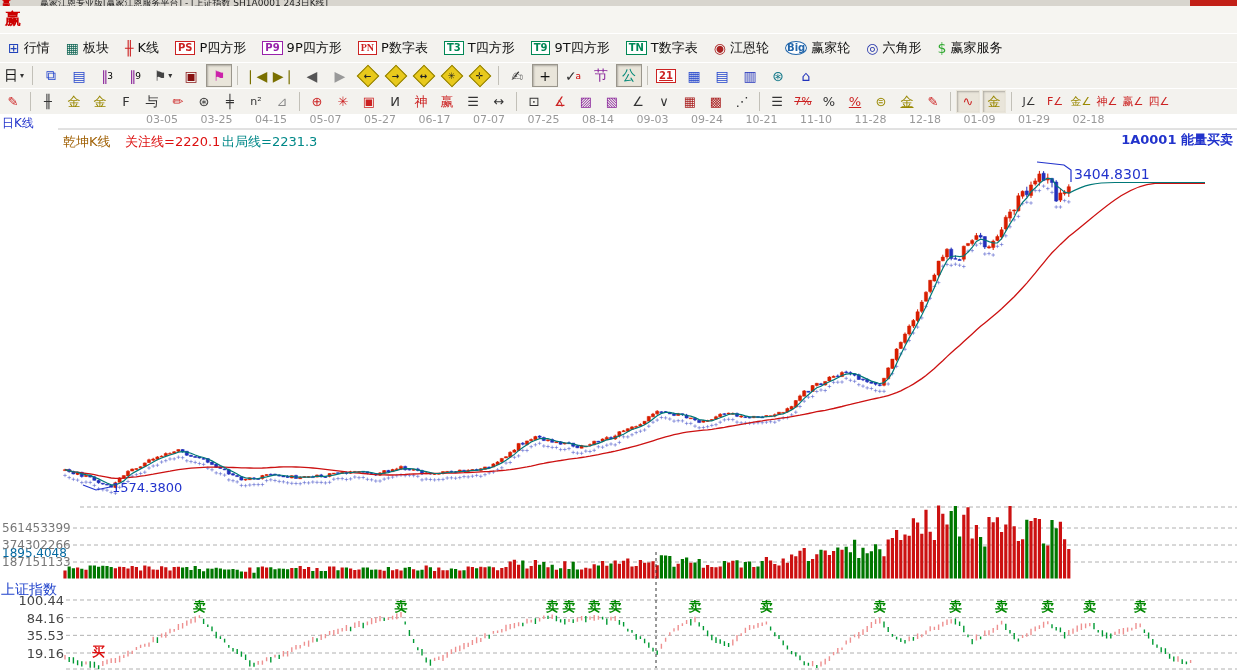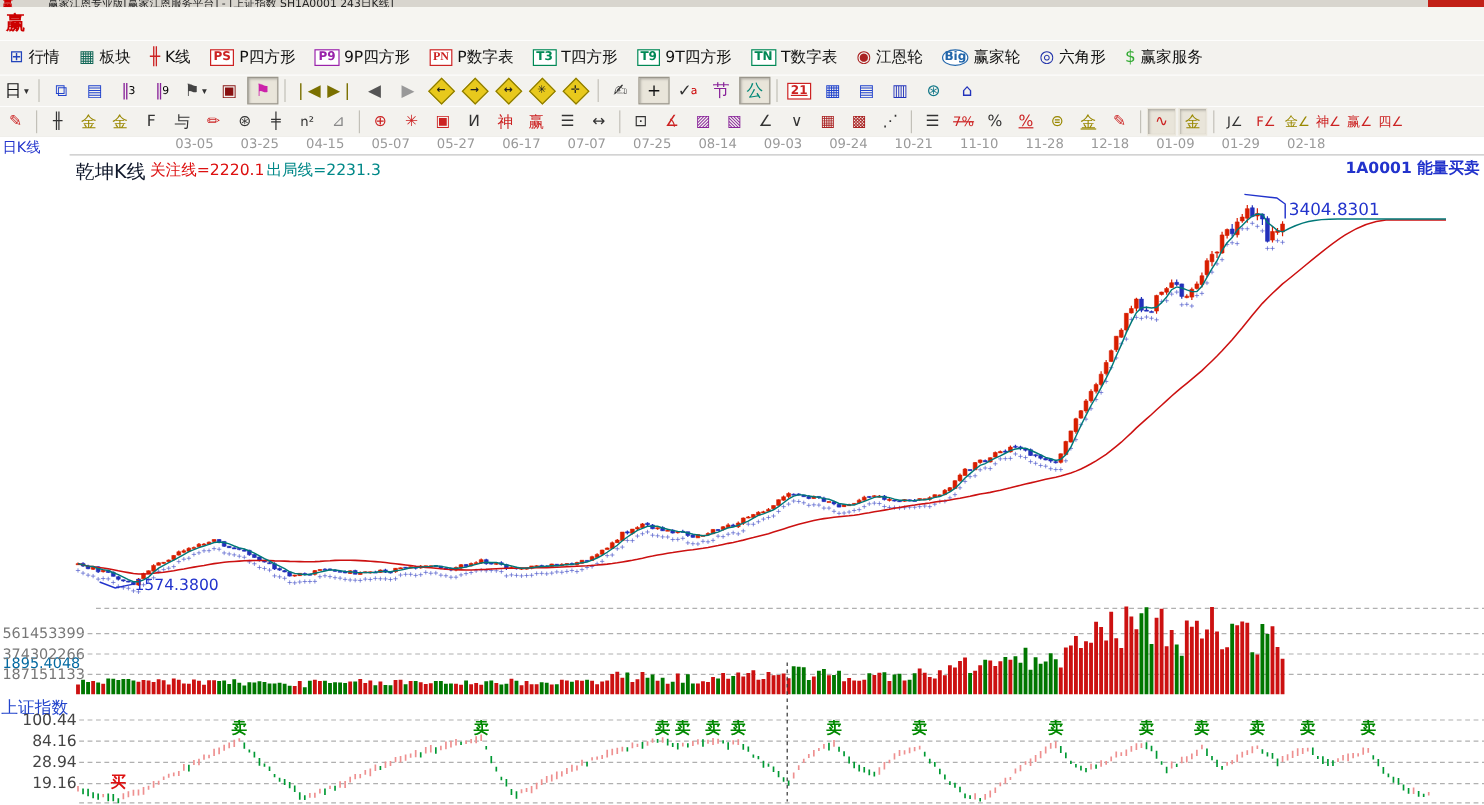--- a/index.html
+++ b/index.html
@@ -351,34 +351,34 @@
       <div class="tb3-btn">
         <span style="color: rgb(204, 34, 34); font-size: 11px;">赢∠</span>
       </div>
       <div class="tb3-btn">
         <span style="color: rgb(204, 34, 34); font-size: 11px;">四∠</span>
       </div>
     </div>
 
   <div id="chart">
     <div class="olabel" style="left:2px;top:1px;font-size:12px;color:#2233cc;">日K线</div>
-    <div class="olabel" style="left:63px;top:19px;font-size:16px;color:#0f172a;">乾坤K线</div>
+    <div class="olabel" style="left:63px;top:19px;font-size:13px;color:#a16207;">乾坤K线</div>
     <div class="olabel" style="left:125px;top:19px;font-size:13px;color:#dd1111;">关注线=2220.1</div>
     <div class="olabel" style="left:222px;top:19px;font-size:13px;color:#008888;">出局线=2231.3</div>
     <div class="olabel" style="right:4px;top:17px;font-size:13px;font-weight:bold;color:#2233cc;">1A0001 能量买卖</div>
 
     <div class="olabel" style="left:2px;top:385px;font-size:12px;color:#0369a1;margin-top:47px;">1895.4048</div>
     <div class="olabel" style="left:2px;top:407px;font-size:12px;color:#777;">561453399</div>
     <div class="olabel" style="left:2px;top:424px;font-size:12px;color:#777;">374302266</div>
     <div class="olabel" style="left:2px;top:441px;font-size:12px;color:#777;">187151133</div>
 
     <div class="olabel" style="left:1px;top:467px;font-size:14px;color:#2244cc;">上证指数</div>
     <div class="olabel" style="left:0;top:479px;width:64px;text-align:right;font-size:13px;color:#444;">100.44</div>
     <div class="olabel" style="left:0;top:497px;width:64px;text-align:right;font-size:13px;color:#444;">84.16</div>
-    <div class="olabel" style="left:0;top:514px;width:64px;text-align:right;font-size:13px;color:#444;">28.94</div>
+    <div class="olabel" style="left:0;top:514px;width:64px;text-align:right;font-size:13px;color:#444;">35.53</div>
     <div class="olabel" style="left:0;top:532px;width:64px;text-align:right;font-size:13px;color:#444;">19.16</div>
   <svg width="1237" height="557" viewBox="0 114 1237 557">
         <line x1="58" y1="129" x2="1237" y2="129" stroke="#c4c4c4" stroke-width="1"></line>
         <text x="162" y="123" text-anchor="middle" font-size="11" fill="#999999">03-05</text>
         <text x="216.5" y="123" text-anchor="middle" font-size="11" fill="#999999">03-25</text>
         <text x="271" y="123" text-anchor="middle" font-size="11" fill="#999999">04-15</text>
         <text x="325.5" y="123" text-anchor="middle" font-size="11" fill="#999999">05-07</text>
         <text x="380" y="123" text-anchor="middle" font-size="11" fill="#999999">05-27</text>
         <text x="434.5" y="123" text-anchor="middle" font-size="11" fill="#999999">06-17</text>
         <text x="489" y="123" text-anchor="middle" font-size="11" fill="#999999">07-07</text>

